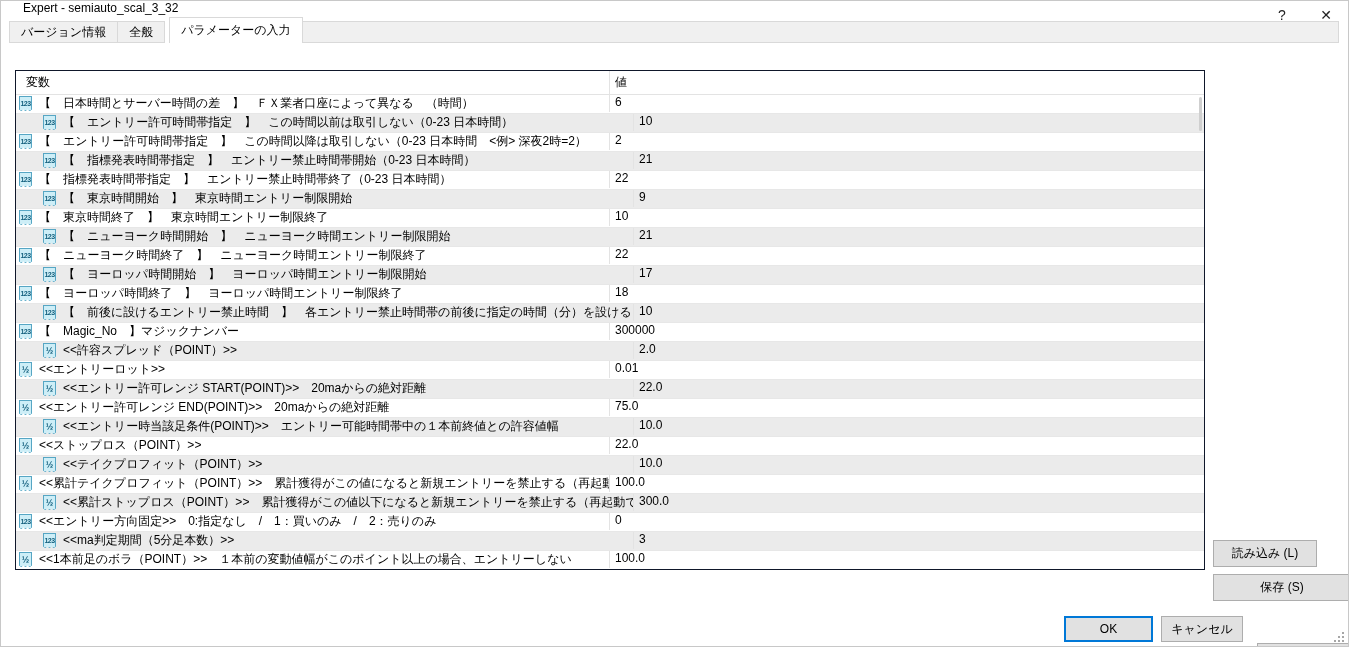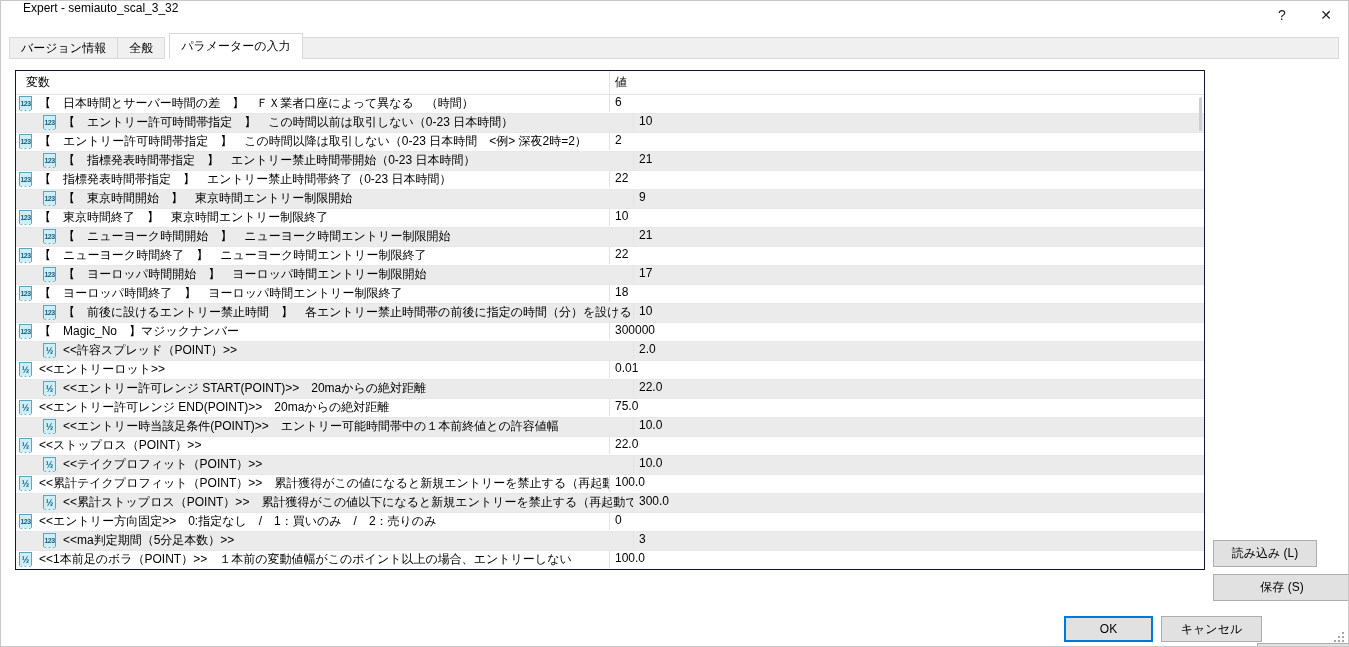--- a/index.html
+++ b/index.html
@@ -21,21 +21,21 @@
   }
   .titlebar .title { font-size: 12px; padding-left: 14px; color: #000; }
   .titlebar-btns { position: absolute; right: 0; top: 0; height: 27px; display: flex; }
   .tb-btn {
     width: 44px; height: 27px; display: flex; align-items: center; justify-content: center;
     font-size: 14px; color: #222; cursor: default;
   }
 
   
   .tabbar {
-    position: absolute; left: 8px; right: 9px; top: 34px; height: 24px;
+    position: absolute; left: 8px; right: 9px; top: 18px; height: 24px;
     display: flex; align-items: flex-end;
   }
   .tab {
     height: 22px; line-height: 20px; padding: 0 11px;
     background: #f0f0f0; border: 1px solid #d9d9d9; border-left: none;
     font-size: 12px; white-space: nowrap;
   }
   .tab:first-child { border-left: 1px solid #d9d9d9; }
   .tab.active {
     height: 26px; line-height: 25px; background: #ffffff;
@@ -85,21 +85,21 @@
 
   
   .btn {
     position: absolute; background: #e1e1e1; border: 1px solid #adadad;
     font-size: 12px; display: flex; align-items: center; justify-content: center;
     font-family: "Liberation Sans", sans-serif; cursor: default;
   }
   .btn-load  { left: 1212px; top: 539px; width: 104px; height: 27px; }
   .btn-save  { left: 1212px; top: 573px; width: 138px; height: 27px; }
   .btn-ok    { left: 1063px; top: 615px; width: 89px; height: 26px; border: 2px solid #0078d7; }
-  .btn-cancel{ left: 1160px; top: 615px; width: 101px; height: 26px; }
+  .btn-cancel{ left: 1160px; top: 615px; width: 82px; height: 26px; }
   .btn-reset { left: 1256px; top: 642px; width: 97px; height: 26px; text-decoration: underline; }
 
   
   .grip { position: absolute; right: 3px; bottom: 3px; width: 11px; height: 11px; }
   .grip::before {
     content: ""; position: absolute; left: 0; top: 8px; width: 2px; height: 2px; background: #a6a6a6;
     box-shadow: 4px 0 0 #a6a6a6, 8px 0 0 #a6a6a6, 4px -4px 0 #a6a6a6, 8px -4px 0 #a6a6a6, 8px -8px 0 #a6a6a6;
   }
 </style>
 </head>

